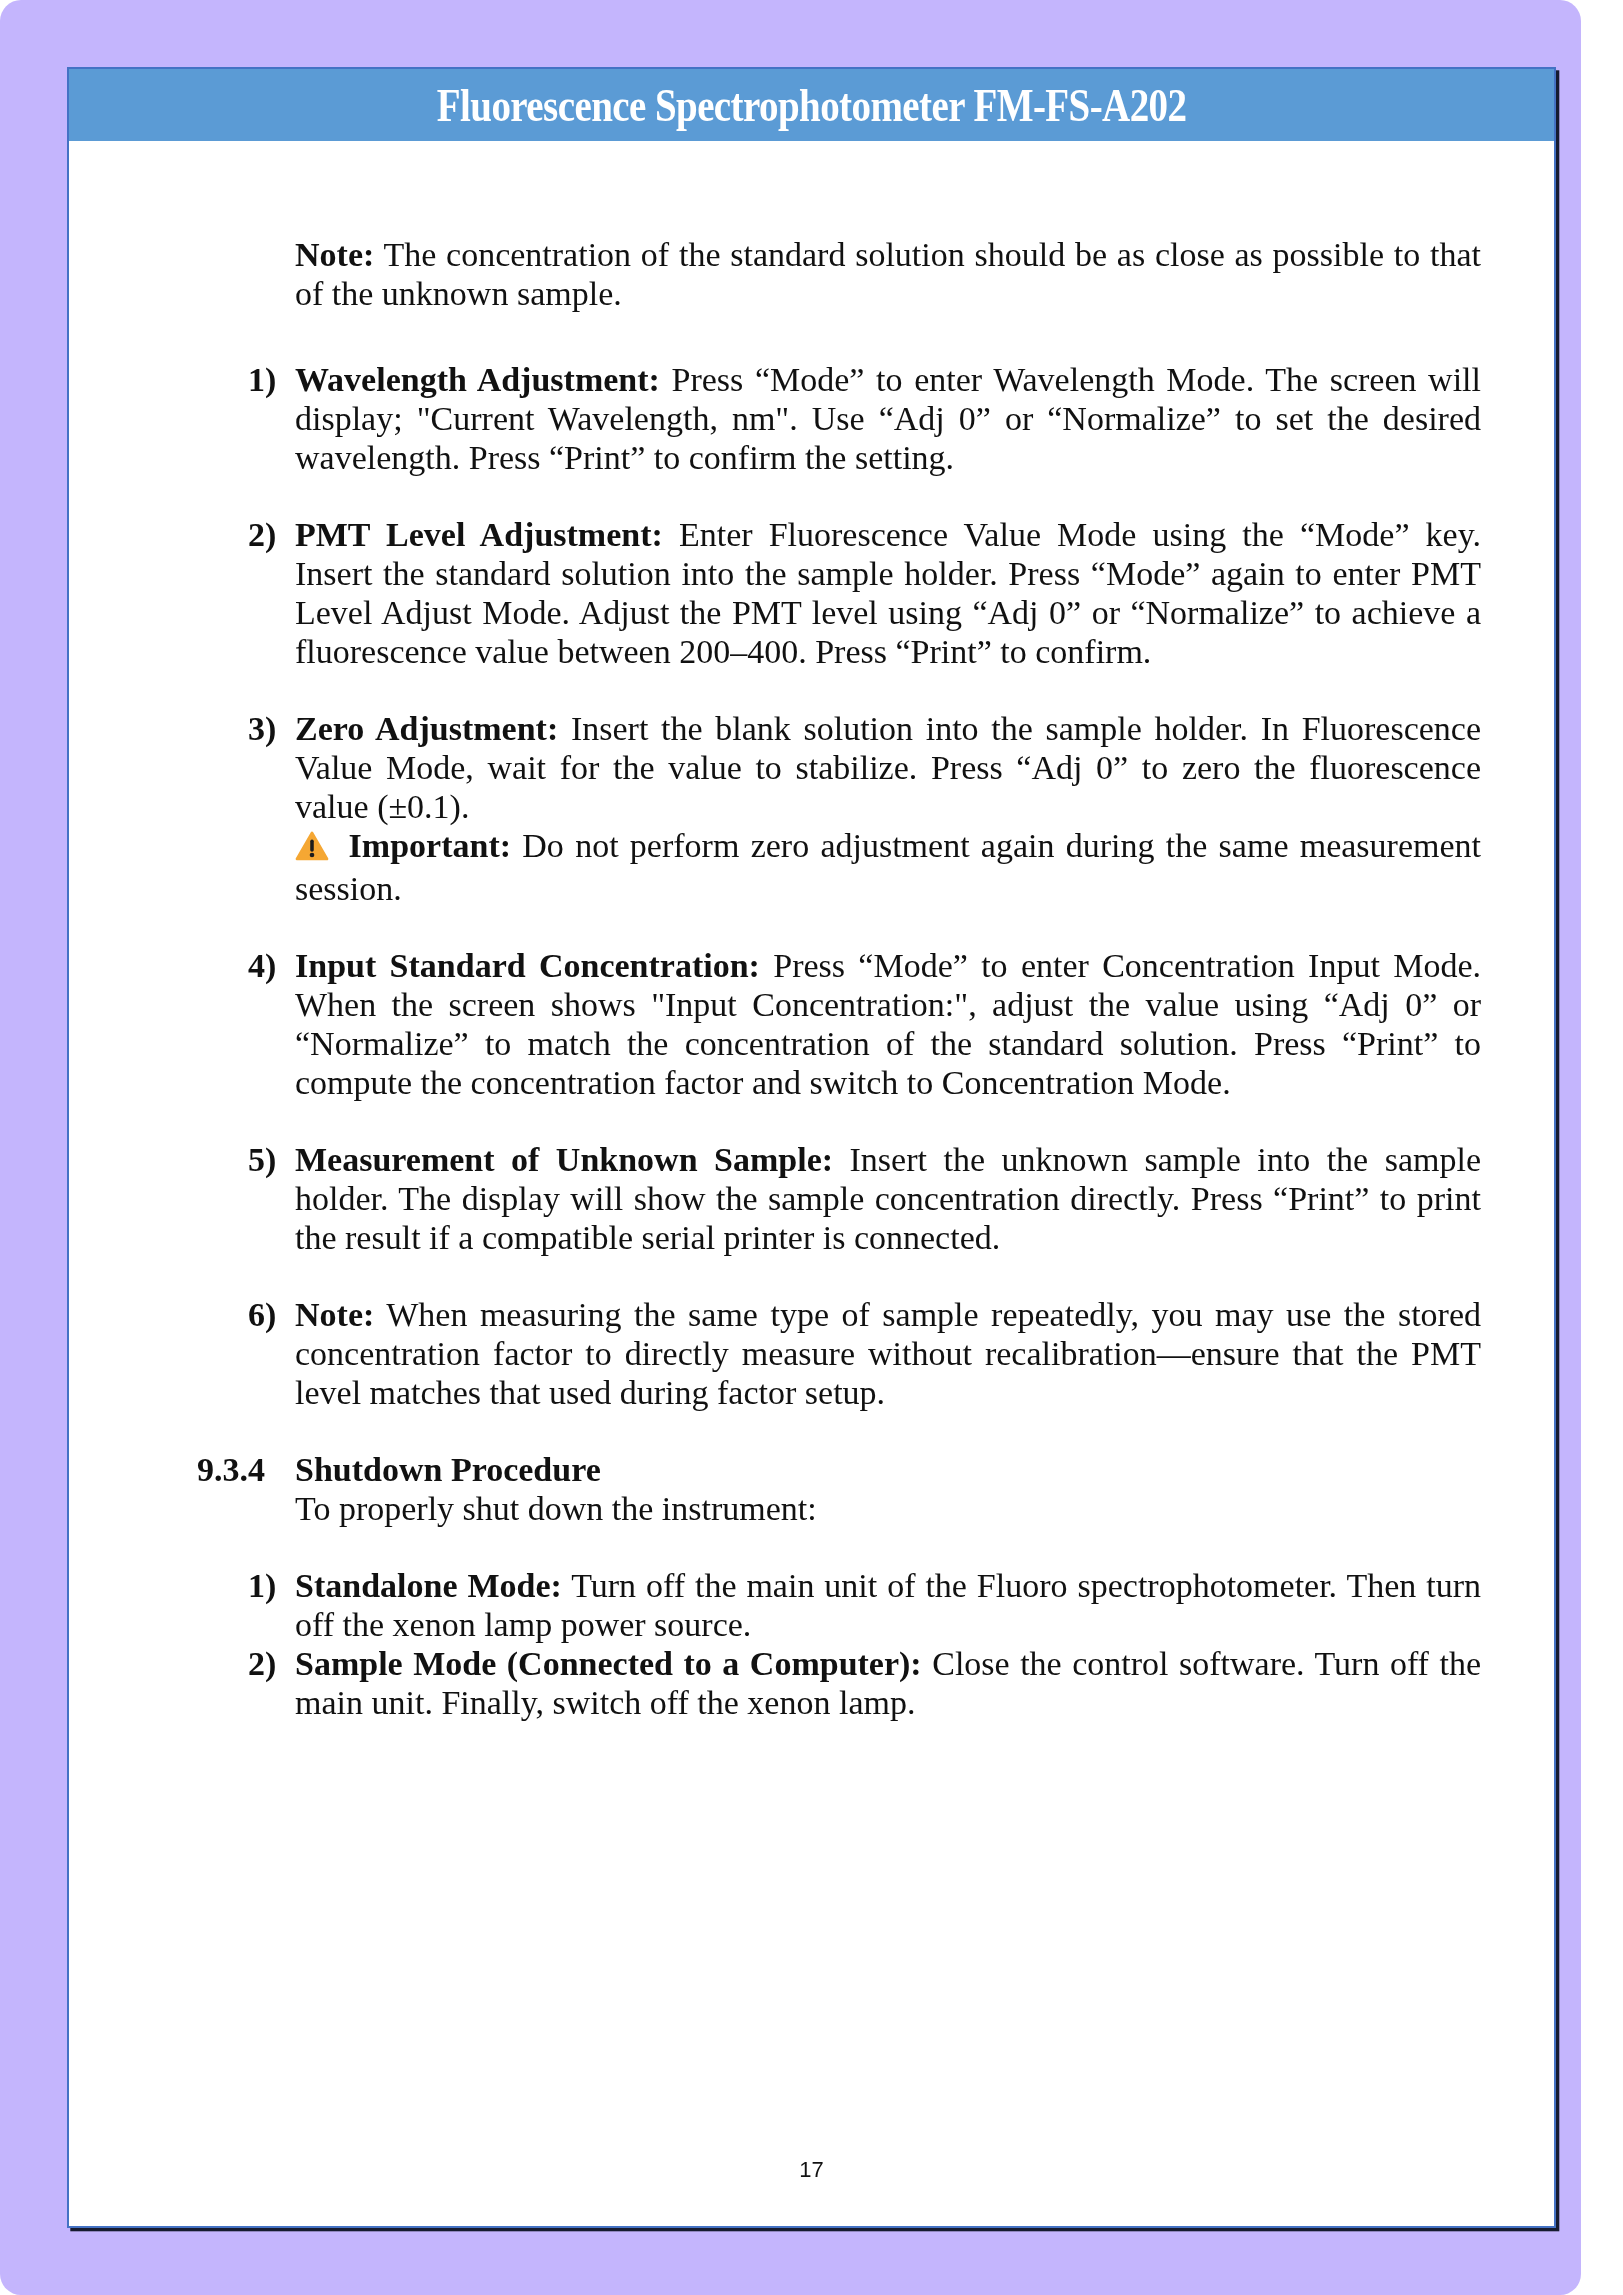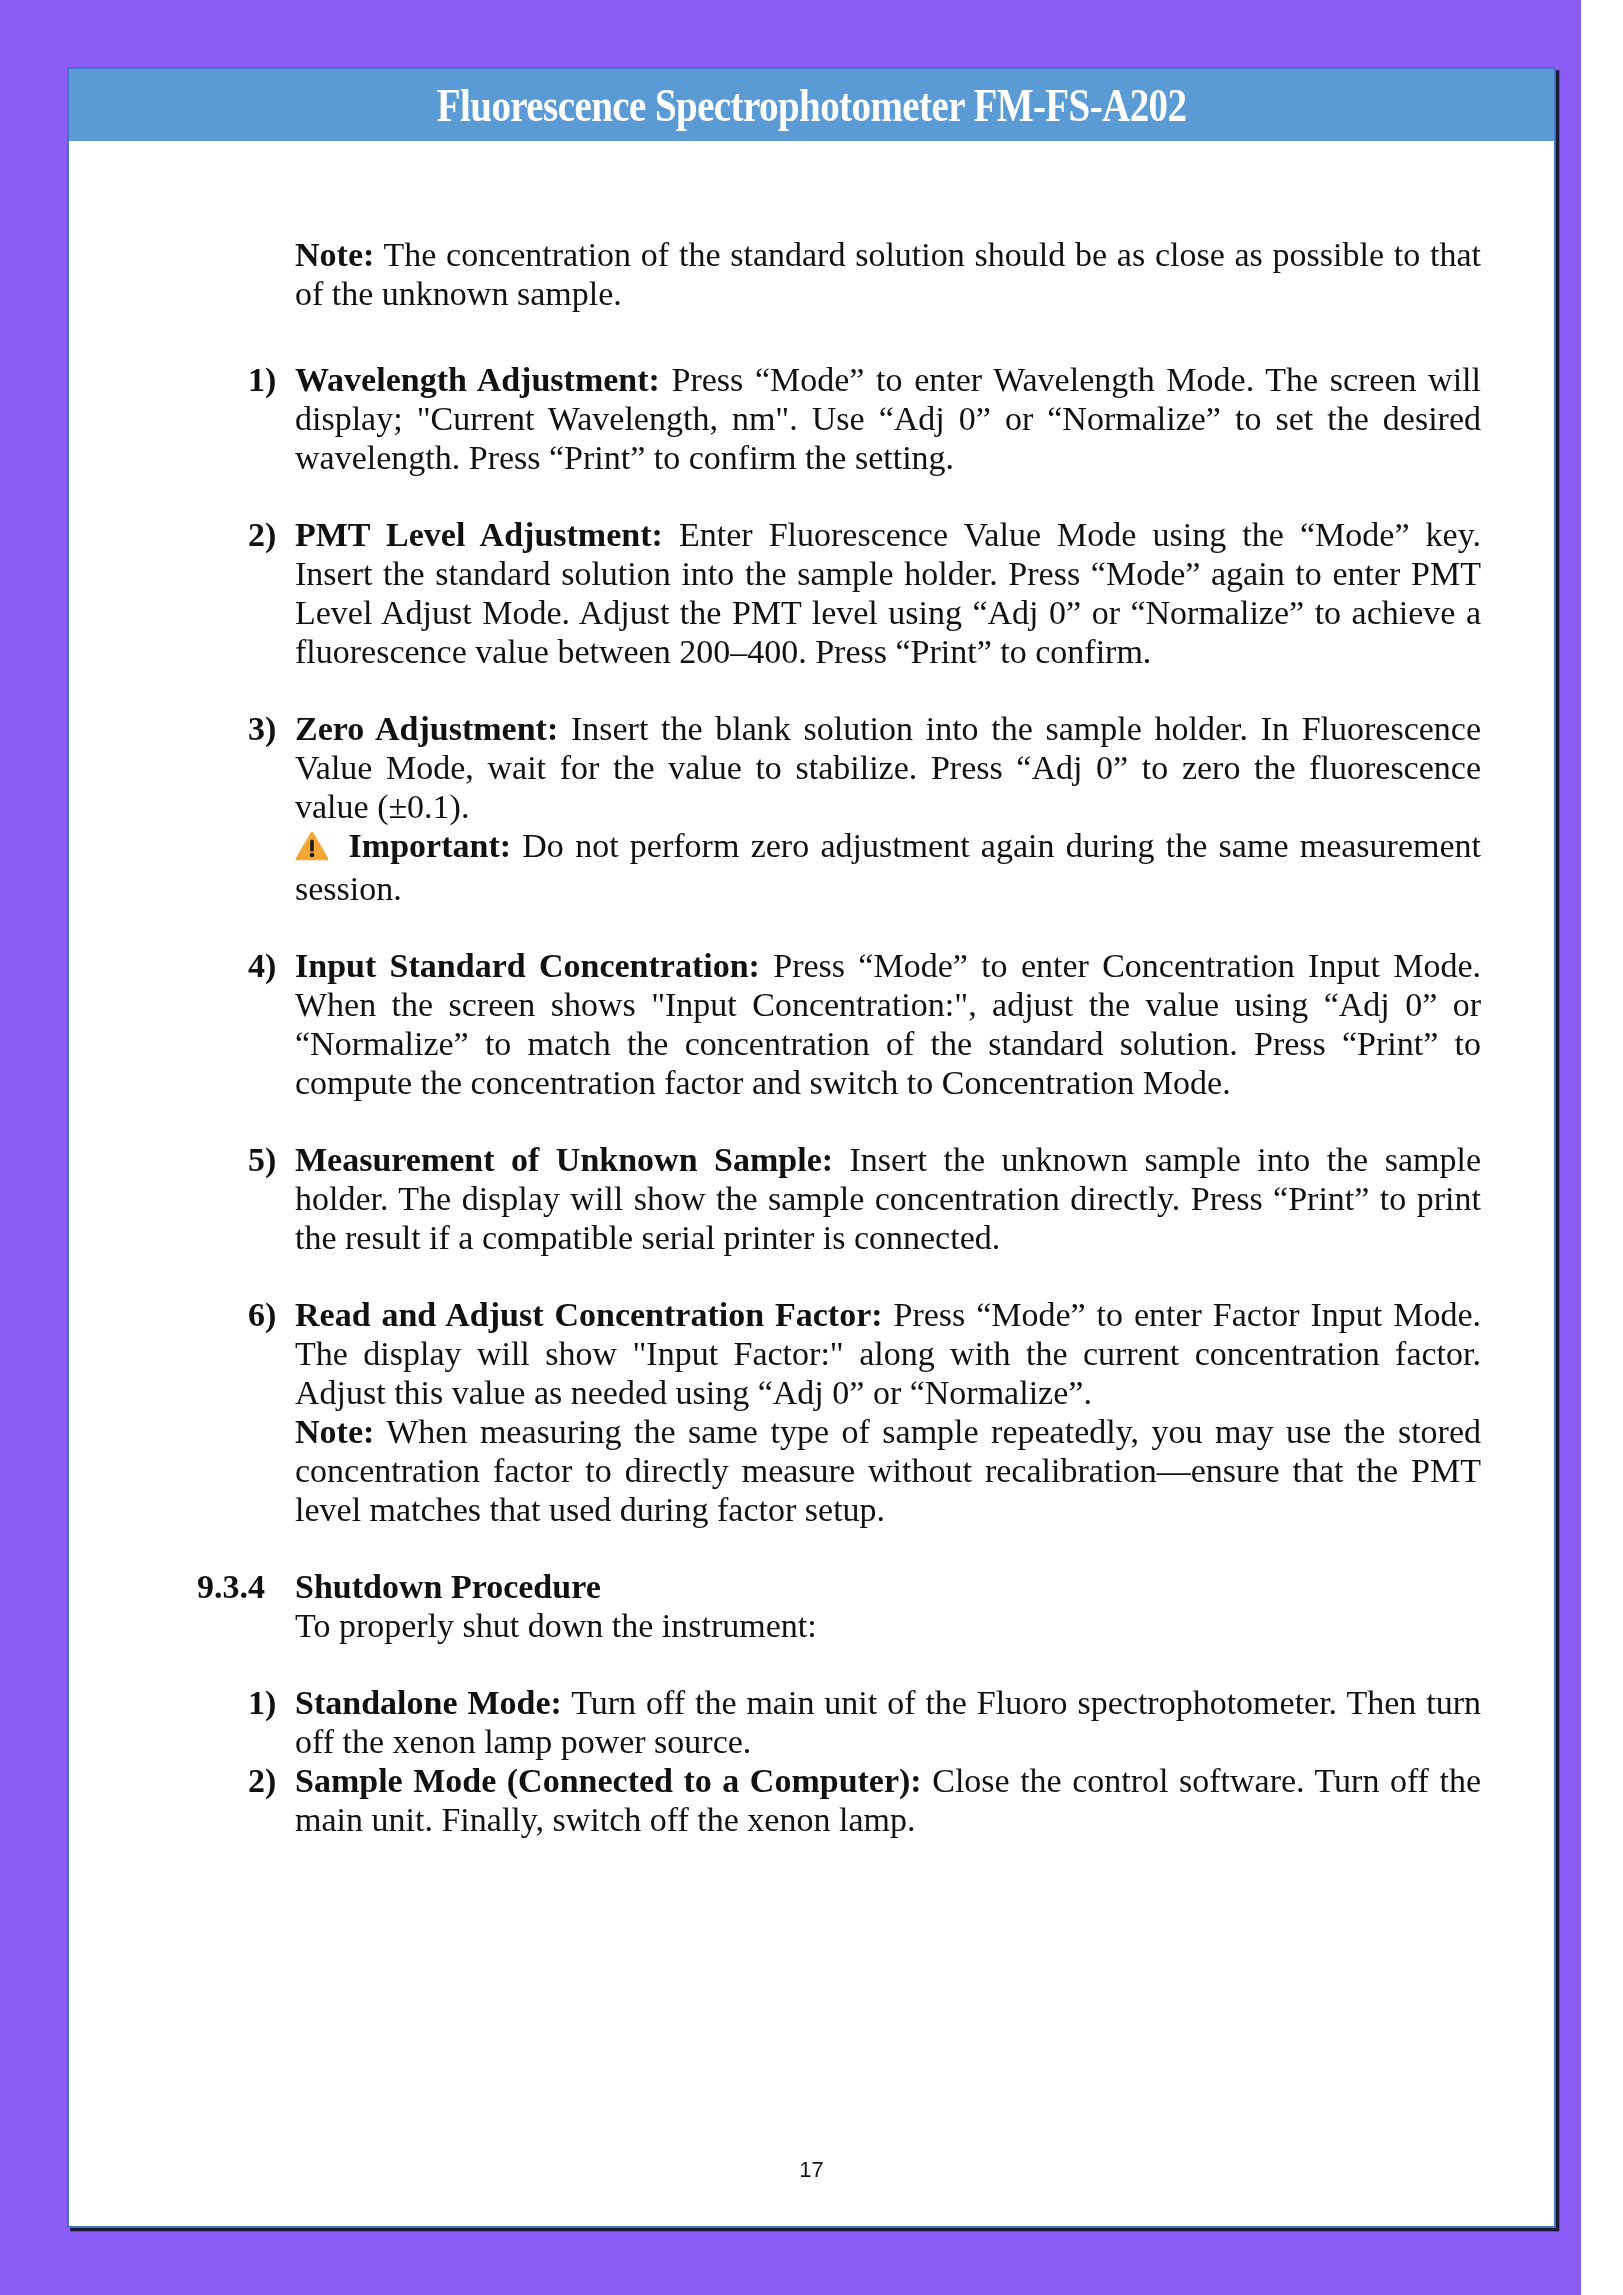--- a/index.html
+++ b/index.html
@@ -1,16 +1,16 @@
 <!DOCTYPE html>
 <html style="font-size:10.5px"><head>
 <meta charset="utf-8">
 <style>
   html,body{margin:0;padding:0;background:#ffffff;}
-  .page{position:relative;width:1581px;height:2295px;background:#8b5cf6;overflow:hidden;}
+  .page{position:relative;width:1581px;height:2295px;background:#c4b5fd;overflow:hidden;border-radius:21px;}
 
   .doc-box{
     position:absolute;left:67px;top:67px;width:1489px;height:2161px;
     box-sizing:border-box;background:#ffffff;
     border:2px solid #4472C4;
     box-shadow:3.3px 3.3px 0 #161b30;
   }
 
   .header-band{
     height:72px;background:#5B9BD5;
@@ -102,21 +102,20 @@
       <div class="list-item">
         <div class="num">5)</div>
         <div class="item-body">
           <p class="para"><b>Measurement of Unknown Sample:</b> <span>Insert the unknown sample into the sample holder. The display will show the sample concentration directly. Press “Print” to print the result if a compatible serial printer is connected.</span></p>
         </div>
       </div>
 
       <div class="list-item">
         <div class="num">6)</div>
         <div class="item-body">
-          <p class="para"><b>Read and Adjust Concentration Factor:</b> <span>Press “Mode” to enter Factor Input Mode. The display will show "Input Factor:" along with the current concentration factor. Adjust this value as needed using “Adj 0” or “Normalize”.</span></p>
           <p class="para"><b>Note:</b> <span>When measuring the same type of sample repeatedly, you may use the stored concentration factor to directly measure without recalibration—ensure that the PMT level matches that used during factor setup.</span></p>
         </div>
       </div>
 
       <div class="sec-head">
         <div class="sec-num">9.3.4</div>
         <div class="sec-body">
           <div class="sec-title">Shutdown Procedure</div>
           <div class="sec-intro">To properly shut down the instrument:</div>
         </div>

